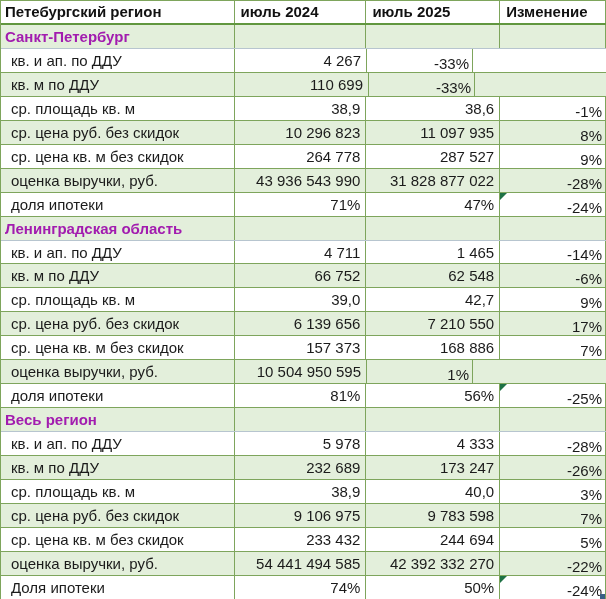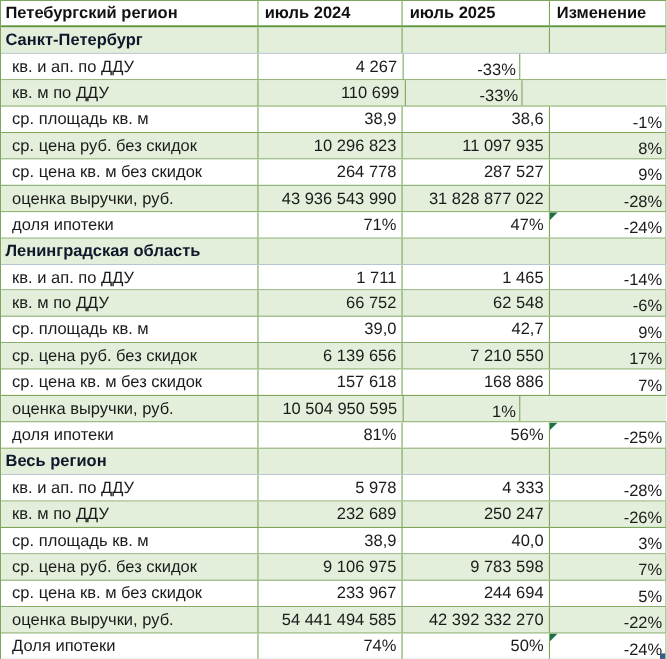--- a/index.html
+++ b/index.html
@@ -27,21 +27,21 @@
     height: 23.96px;
     box-sizing: border-box;
     border-bottom: 1px solid var(--grid, #7ea55c);
     background: #ffffff;
   }
   .row.alt { background: var(--bg-alt, #e3efdb); }
   .row.section-row {
     background: var(--bg-alt, #e3efdb);
     border-bottom: 1px solid var(--section-line, #b7c5cf);
     font-weight: bold;
-    color: #0f172a;
+    color: #a21caf;
     justify-content: flex-end;
   }
   .row.header-row {
     font-weight: bold;
     color: #111;
     border-bottom: 2px solid var(--header-line, #61973f);
   }
   .cell {
     box-sizing: border-box;
     border-right: 1px solid var(--grid, #7ea55c);
@@ -203,21 +203,21 @@
         </div>
         <div class="cell c2"></div>
         <div class="cell c3"></div>
         <div class="cell c4"></div>
       </div>
       <div class="row data-row">
         <div class="cell c1">
           <span>кв. и ап. по ДДУ</span>
         </div>
         <div class="cell c2 num">
-          <span>1 711</span>
+          <span>4 711</span>
         </div>
         <div class="cell c3 num">
           <span>1 465</span>
         </div>
         <div class="cell c4 num">
           <span>-14%</span>
         </div>
       </div>
       <div class="row data-row alt">
         <div class="cell c1">
@@ -259,21 +259,21 @@
         </div>
         <div class="cell c4 num">
           <span>17%</span>
         </div>
       </div>
       <div class="row data-row">
         <div class="cell c1">
           <span>ср. цена кв. м без скидок</span>
         </div>
         <div class="cell c2 num">
-          <span>157 618</span>
+          <span>157 373</span>
         </div>
         <div class="cell c3 num">
           <span>168 886</span>
         </div>
         <div class="cell c4 num">
           <span>7%</span>
         </div>
       </div>
       <div class="row data-row alt">
         <div class="cell c1">
@@ -324,21 +324,21 @@
         </div>
       </div>
       <div class="row data-row alt">
         <div class="cell c1">
           <span>кв. м по ДДУ</span>
         </div>
         <div class="cell c2 num">
           <span>232 689</span>
         </div>
         <div class="cell c3 num">
-          <span>250 247</span>
+          <span>173 247</span>
         </div>
         <div class="cell c4 num">
           <span>-26%</span>
         </div>
       </div>
       <div class="row data-row">
         <div class="cell c1">
           <span>ср. площадь кв. м</span>
         </div>
         <div class="cell c2 num">
@@ -363,21 +363,21 @@
         </div>
         <div class="cell c4 num">
           <span>7%</span>
         </div>
       </div>
       <div class="row data-row">
         <div class="cell c1">
           <span>ср. цена кв. м без скидок</span>
         </div>
         <div class="cell c2 num">
-          <span>233 967</span>
+          <span>233 432</span>
         </div>
         <div class="cell c3 num">
           <span>244 694</span>
         </div>
         <div class="cell c4 num">
           <span>5%</span>
         </div>
       </div>
       <div class="row data-row alt">
         <div class="cell c1">

